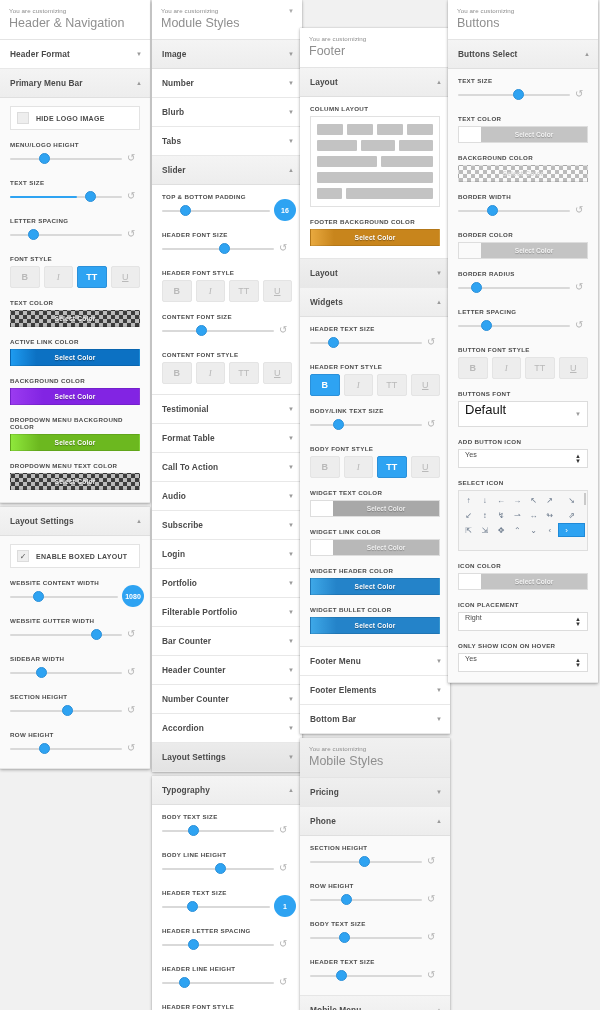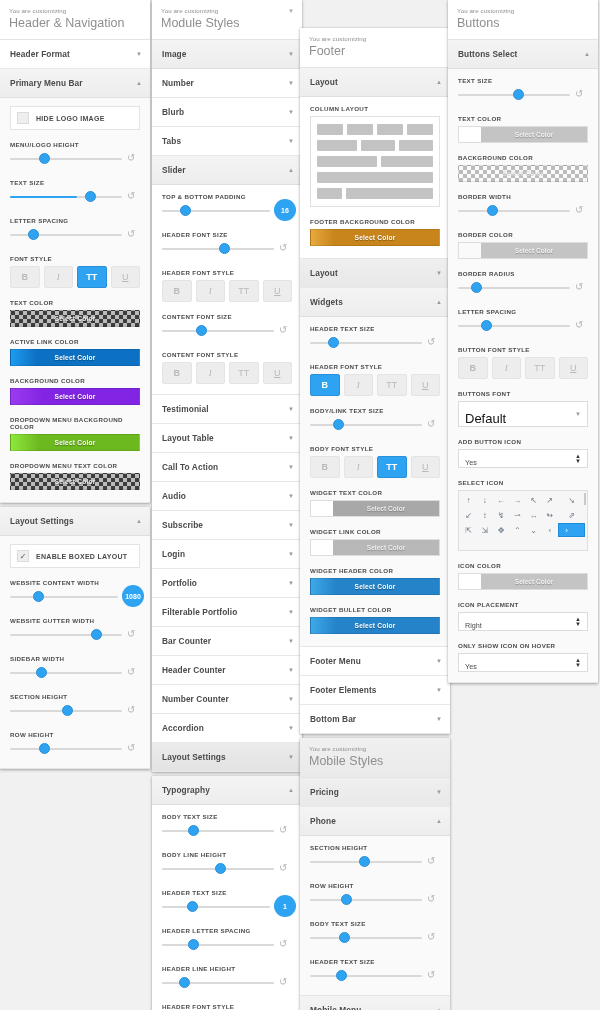--- a/index.html
+++ b/index.html
@@ -145,21 +145,21 @@
   .swatch-split { display:flex; height:17px; border:1px solid #ddd; }
   .swatch-split .left { width:22px; }
   .swatch-split .right {
     flex:1; display:flex; align-items:center; justify-content:center;
     font-size:6.6px; font-weight:bold; text-shadow:0 1px 1px rgba(0,0,0,.25);
   }
 
   
   .sel {
     position:relative; border:1px solid #dcdcdc; background:#fff;
-    height:19px; display:flex; align-items:flex-end; padding:0 16px 0 6px;
+    height:19px; display:flex; align-items:flex-start; padding:0 16px 0 6px;
     font-size:7.2px; color:#4b4b4b; margin-bottom:11px;
   }
   .sel.big { height:26px; font-size:13px; color:#111; }
   .sel .dn { position:absolute; right:6px; top:50%; transform:translateY(-50%); font-size:6px; color:#9b9b9b; }
   .sel .updn { position:absolute; right:6px; top:50%; transform:translateY(-50%); font-size:6px; color:#333; line-height:5px; text-align:center;}
 
   
   .colpreview { border:1px solid #e1e1e1; background:#fff; padding:7px 6px; margin-bottom:11px; }
   .cp-row { display:flex; gap:4px; margin-bottom:5px; }
   .cp-row:last-child { margin-bottom:0; }
@@ -384,21 +384,21 @@
       <div class="lbl">CONTENT FONT STYLE</div>
       <div class="fstyle" style="margin-bottom:0;">
         <div class="fbtn b">B</div>
         <div class="fbtn i">I</div>
         <div class="fbtn">TT</div>
         <div class="fbtn u">U</div>
       </div>
     </div>
 
     <div class="sec"><span>Testimonial</span><span class="arr">▼</span></div>
-    <div class="sec"><span>Layout Table</span><span class="arr">▼</span></div>
+    <div class="sec"><span>Format Table</span><span class="arr">▼</span></div>
     <div class="sec"><span>Call To Action</span><span class="arr">▼</span></div>
     <div class="sec"><span>Audio</span><span class="arr">▼</span></div>
     <div class="sec"><span>Subscribe</span><span class="arr">▼</span></div>
     <div class="sec"><span>Login</span><span class="arr">▼</span></div>
     <div class="sec"><span>Portfolio</span><span class="arr">▼</span></div>
     <div class="sec"><span>Filterable Portfolio</span><span class="arr">▼</span></div>
     <div class="sec"><span>Bar Counter</span><span class="arr">▼</span></div>
     <div class="sec"><span>Header Counter</span><span class="arr">▼</span></div>
     <div class="sec"><span>Number Counter</span><span class="arr">▼</span></div>
     <div class="sec"><span>Accordion</span><span class="arr">▼</span></div>

